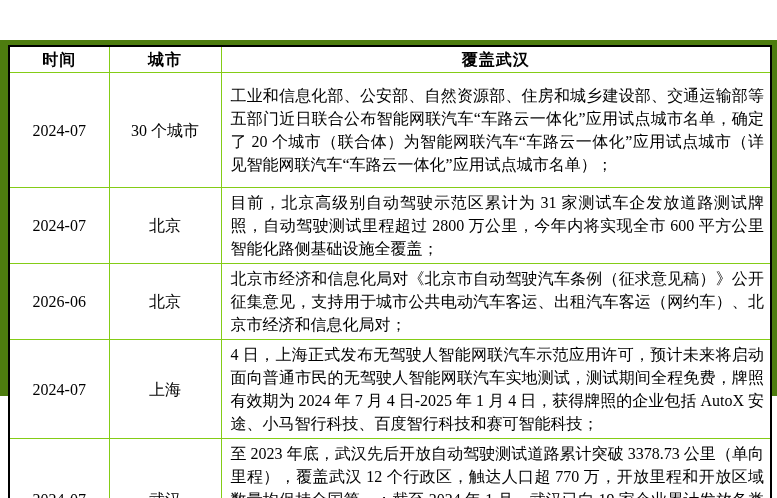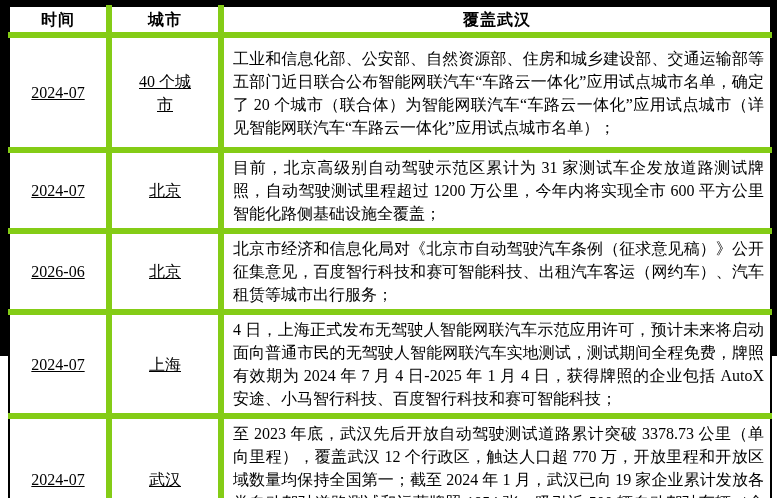--- a/index.html
+++ b/index.html
@@ -8,38 +8,39 @@
     height: 498px;
     background: #ffffff;
     overflow: hidden;
     font-family: "Liberation Serif", "DejaVu Serif", serif;
     color: #000000;
   }
   .page {
     position: relative;
     width: 777px;
     height: 356px;
-    background: #000000;
+    background: #4d7c0f;
+    margin-top: 40px;
   }
   table.policy-table {
     position: absolute;
     left: 8px;
     top: 5px;
     width: 762px;
     height: 487px;
     border-collapse: collapse;
     table-layout: fixed;
     background: #ffffff;
   }
   table.policy-table col.c-time    { width: 100px; }
   table.policy-table col.c-city    { width: 112px; }
   table.policy-table col.c-content { width: 550px; }
   table.policy-table th,
   table.policy-table td {
-    border: 6px solid #84cc16;
+    border: 1px solid #84cc16;
     vertical-align: middle;
     font-size: 16px;
     line-height: 23px;
     color: #000000;
   }
   
   table.policy-table {
     border: 2px solid #000000;
   }
   table.policy-table tr > *:first-child { border-left: 2px solid #000000; }
@@ -50,21 +51,20 @@
   table.policy-table th {
     font-weight: bold;
     text-align: center;
     height: 25px;
     padding: 1px 2px;
     letter-spacing: 1px;
   }
   td.cell-center {
     text-align: center;
     padding: 2px 20px;
-    text-decoration: underline;
   }
   td.cell-content {
     text-align: justify;
     vertical-align: middle;
     padding: 3px 6px 3px 9px;
   }
   tr.r0 { height: 115px; }
   tr.r1 { height: 70px;  }
   tr.r2 { height: 73px;  }
   tr.r3 { height: 97px;  }
@@ -83,32 +83,32 @@
     <thead>
       <tr>
         <th>时间</th>
         <th>城市</th>
         <th>覆盖武汉</th>
       </tr>
     </thead>
     <tbody>
       <tr class="r0">
         <td class="cell-center">2024-07</td>
-        <td class="cell-center">40 个城市</td>
+        <td class="cell-center">30 个城市</td>
         <td class="cell-content">工业和信息化部、公安部、自然资源部、住房和城乡建设部、交通运输部等五部门近日联合公布智能网联汽车“车路云一体化”应用试点城市名单，确定了 20 个城市（联合体）为智能网联汽车“车路云一体化”应用试点城市（详见智能网联汽车“车路云一体化”应用试点城市名单）；</td>
       </tr>
       <tr class="r1">
         <td class="cell-center">2024-07</td>
         <td class="cell-center">北京</td>
-        <td class="cell-content">目前，北京高级别自动驾驶示范区累计为 31 家测试车企发放道路测试牌照，自动驾驶测试里程超过 1200 万公里，今年内将实现全市 600 平方公里智能化路侧基础设施全覆盖；</td>
+        <td class="cell-content">目前，北京高级别自动驾驶示范区累计为 31 家测试车企发放道路测试牌照，自动驾驶测试里程超过 2800 万公里，今年内将实现全市 600 平方公里智能化路侧基础设施全覆盖；</td>
       </tr>
       <tr class="r2">
         <td class="cell-center">2026-06</td>
         <td class="cell-center">北京</td>
-        <td class="cell-content">北京市经济和信息化局对《北京市自动驾驶汽车条例（征求意见稿）》公开征集意见，百度智行科技和赛可智能科技、出租汽车客运（网约车）、汽车租赁等城市出行服务；</td>
+        <td class="cell-content">北京市经济和信息化局对《北京市自动驾驶汽车条例（征求意见稿）》公开征集意见，支持用于城市公共电动汽车客运、出租汽车客运（网约车）、北京市经济和信息化局对；</td>
       </tr>
       <tr class="r3">
         <td class="cell-center">2024-07</td>
         <td class="cell-center">上海</td>
         <td class="cell-content">4 日，上海正式发布无驾驶人智能网联汽车示范应用许可，预计未来将启动面向普通市民的无驾驶人智能网联汽车实地测试，测试期间全程免费，牌照有效期为 2024 年 7 月 4 日-2025 年 1 月 4 日，获得牌照的企业包括 AutoX 安途、小马智行科技、百度智行科技和赛可智能科技；</td>
       </tr>
       <tr class="r4">
         <td class="cell-center">2024-07</td>
         <td class="cell-center">武汉</td>
         <td class="cell-content">至 2023 年底，武汉先后开放自动驾驶测试道路累计突破 3378.73 公里（单向里程），覆盖武汉 12 个行政区，触达人口超 770 万，开放里程和开放区域数量均保持全国第一；截至 2024 年 1 月，武汉已向 19 家企业累计发放各类自动驾驶道路测试和运营牌照 1954 张，吸引近 500 辆自动驾驶车辆（含自动驾驶出租车和无人巴士开展常态化运行；</td>

